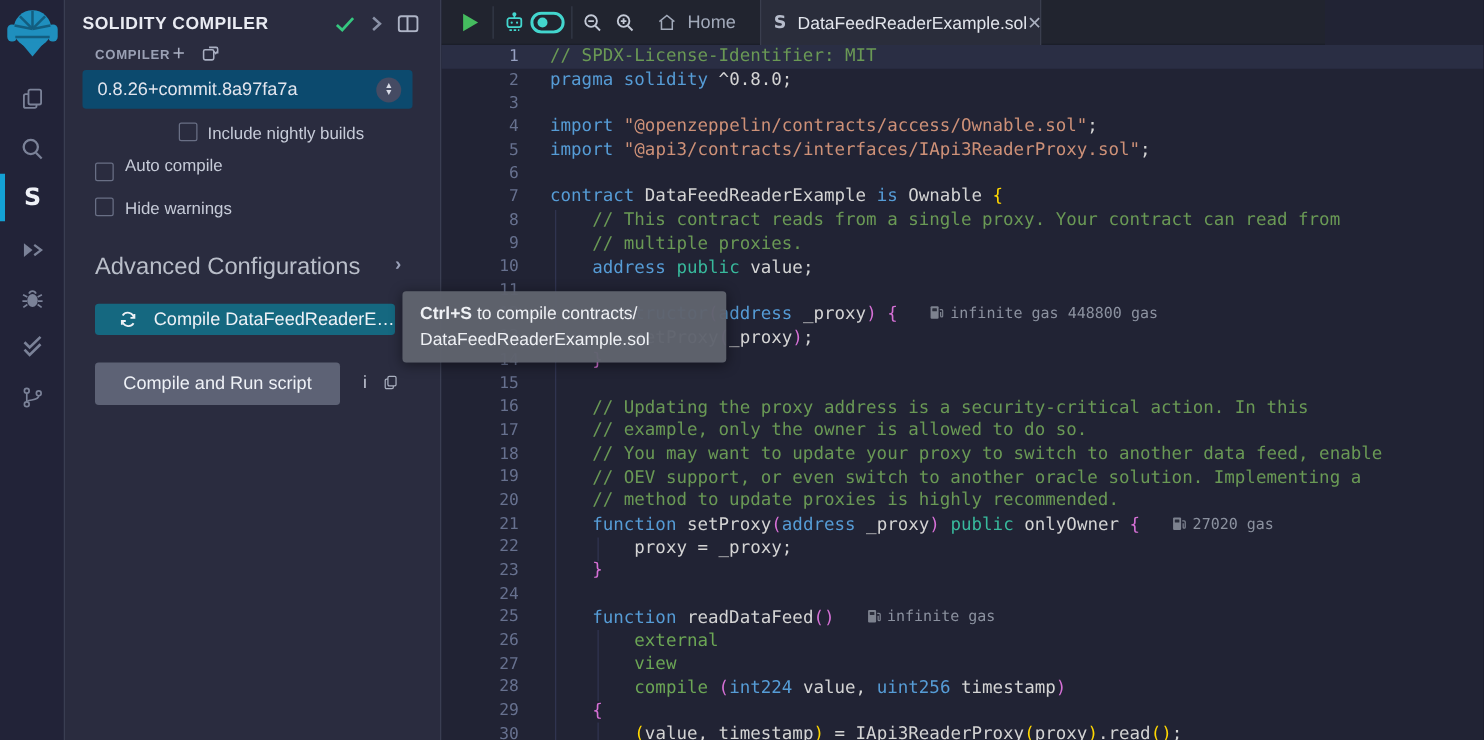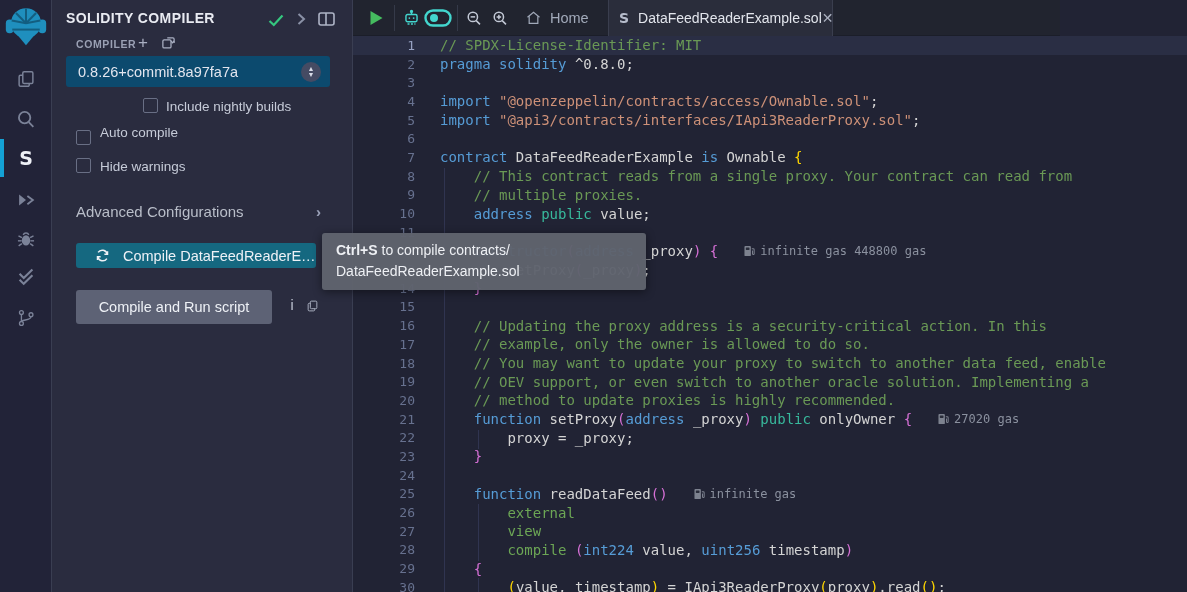--- a/index.html
+++ b/index.html
@@ -32,21 +32,21 @@
   .dropdown { position:absolute; left:14px; top:56px; width:264px; height:31px;
               background:#0c4a6e; border-radius:3px; display:flex; align-items:center; }
   .dropdown .val { padding-left:12px; font-size:14.5px; color:#e2e5ee; }
   .spinner { position:absolute; right:9px; top:5.5px; width:20px; height:20px; border-radius:50%;
              background:#454b63; display:flex; flex-direction:column; align-items:center;
              justify-content:center; color:#d9dde8; }
   .spinner span { font-size:7px; line-height:6px; }
   .chk { position:absolute; width:15px; height:15px; border:1.5px solid #696f85;
          border-radius:2px; background:transparent; }
   .chk-label { position:absolute; font-size:13.5px; color:#c6cbd8; }
-  .advanced { position:absolute; left:24px; top:203px; font-size:15px; color:#b9bec9; }
+  .advanced { position:absolute; left:24px; top:203px; font-size:19px; color:#b9bec9; }
   .adv-chev { position:absolute; left:264px; top:203px; font-size:15px; color:#9aa1b8; font-weight:700; }
   .btn-compile { position:absolute; left:24px; top:243px; width:240px; height:25px;
                  background:#156880; border-radius:3px; display:flex; align-items:center;
                  color:#eef1f6; font-size:14.5px; padding-left:19px; white-space:nowrap; overflow:hidden; }
   .btn-compile svg { margin-right:13px; flex:none; }
   .btn-run { position:absolute; left:24px; top:290px; width:196px; height:34px;
              background:#5d6275; border-radius:3px; display:flex; align-items:center;
              justify-content:center; color:#eef1f6; font-size:14.5px; }
   .i-info { position:absolute; left:234px; top:297px; font-size:14px; color:#c3c8d6;
             font-style:normal; width:12px; text-align:center; }
@@ -82,21 +82,21 @@
   .tk-b1 { color:#ffd700; }
   .tk-b2 { color:#d670d6; }
   .gas { display:inline-flex; align-items:center; gap:5px; margin-left:26px;
          color:#8b919f; font-size:12px; transform:translateY(1px); }
   .guide { position:absolute; width:1px; background:#303450; z-index:1; }
   .g1 { left:91px; top:168px; height:424px; }
   .g2a { left:125px; top:430px; height:19px; }
   .g2b { left:125px; top:504px; height:57px; }
   .g2c { left:125px; top:578px; height:14px; }
   
-  .tooltip { position:absolute; left:322px; top:233px; width:324px; min-height:57px;
+  .tooltip { position:absolute; left:322px; top:233px; width:259px; min-height:57px;
              background:rgba(95,99,109,0.97); border-radius:3px; padding:7px 14px;
              font-size:14px; line-height:21px; color:#eef0f4; z-index:60;
              box-shadow:0 2px 10px rgba(0,0,0,.45); }
   .tooltip b { font-weight:700; }
 </style>
 </head>
 <body>
 
 <div class="app">
 

